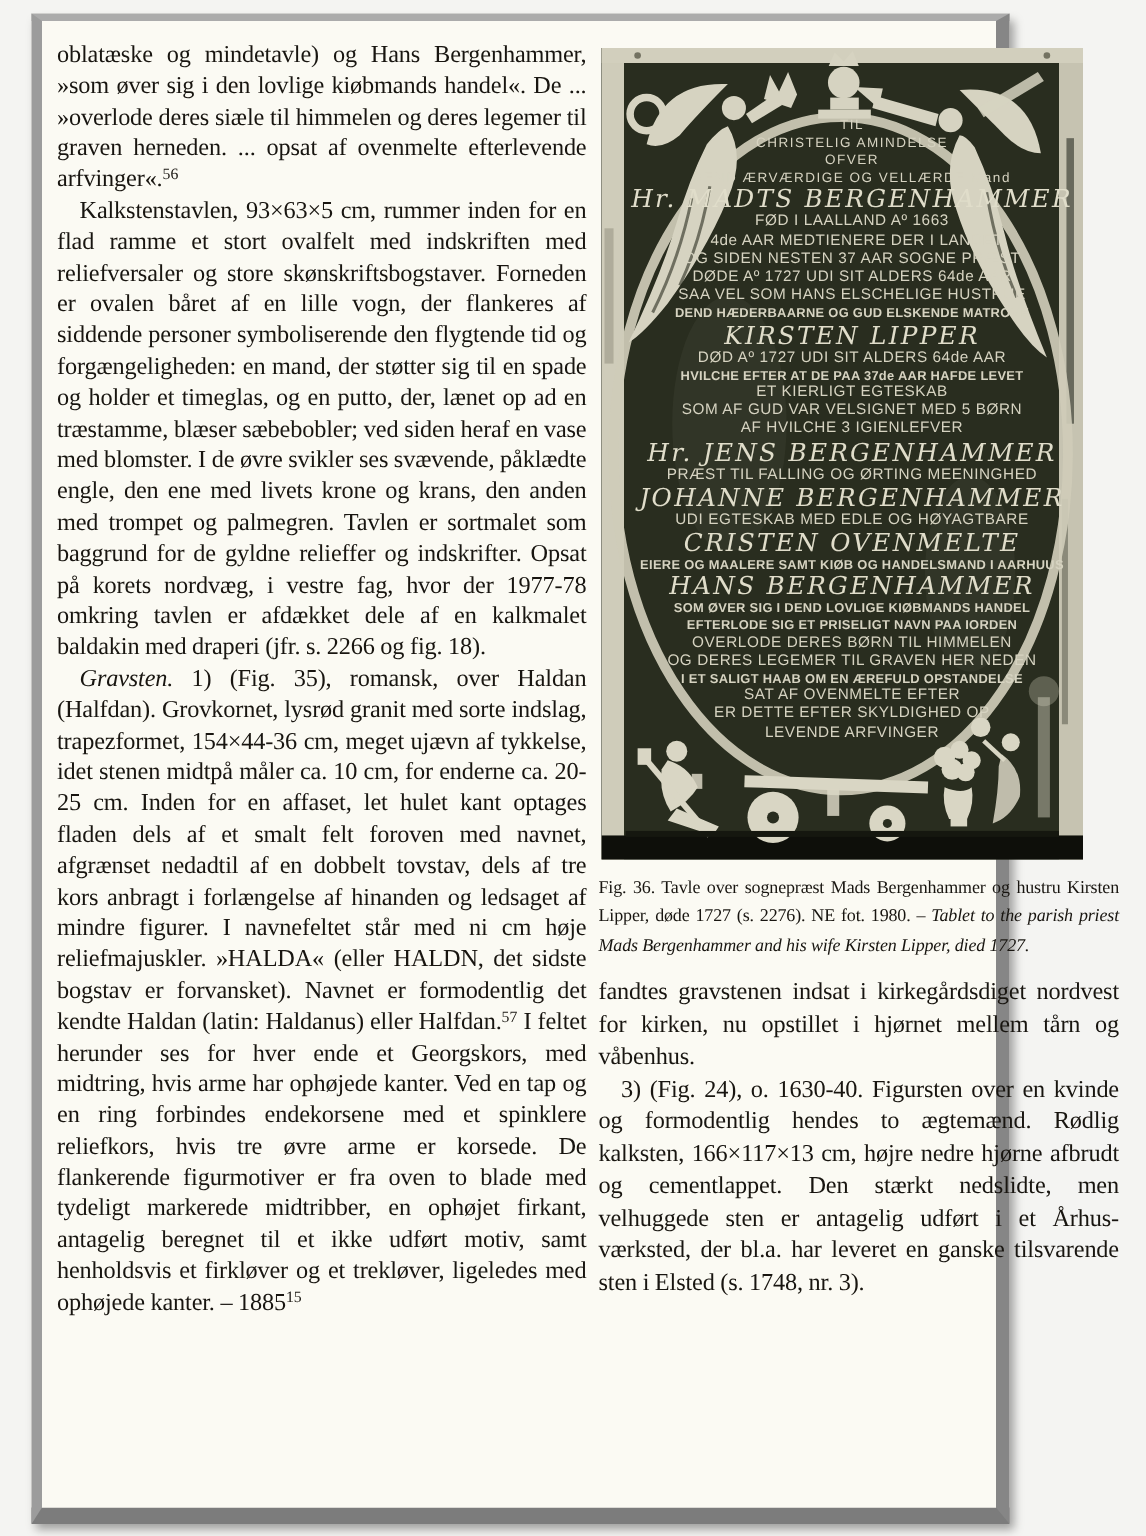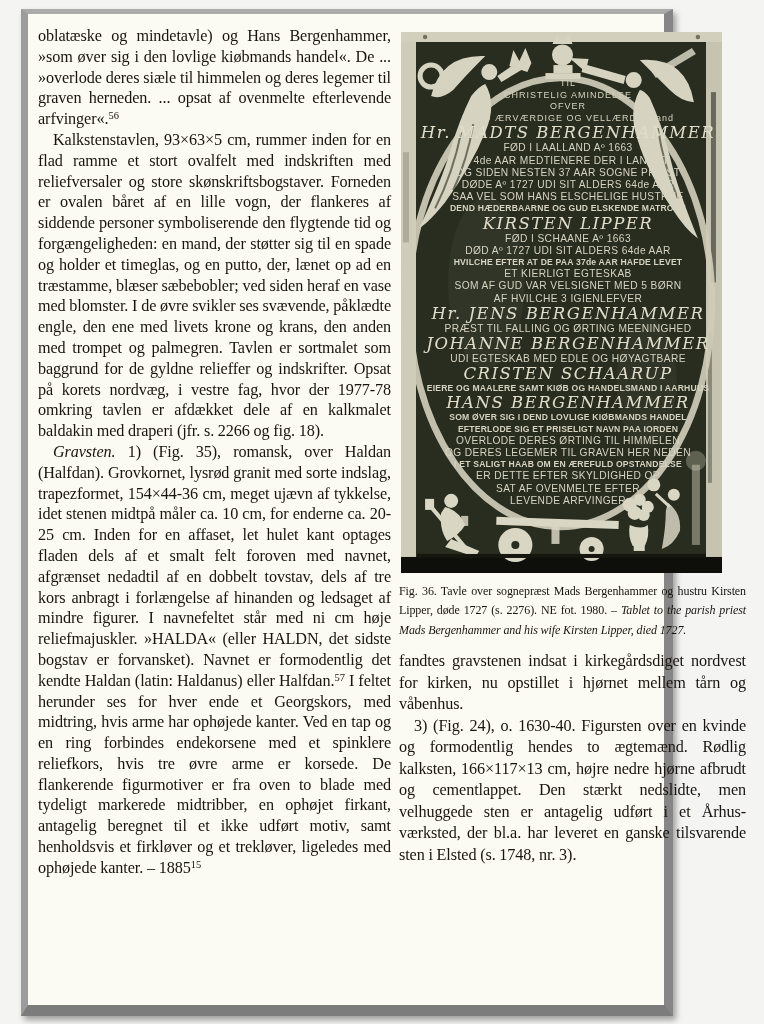--- a/index.html
+++ b/index.html
@@ -167,40 +167,39 @@
           <div class="tl c1">OFVER</div>
           <div class="tl c1">DEND ÆRVÆRDIGE OG VELLÆRDE Mand</div>
           <div class="tl script">Hr. MADTS BERGENHAMMER</div>
           <div class="tl c2">FØD I LAALLAND Aº 1663</div>
           <div class="tl c2">I 4de AAR MEDTIENERE DER I LANDET</div>
           <div class="tl c2">OG SIDEN NESTEN 37 AAR SOGNE PRÆST</div>
           <div class="tl c2">DØDE Aº 1727 UDI SIT ALDERS 64de AAR</div>
           <div class="tl c2">SAA VEL SOM HANS ELSCHELIGE HUSTRUE</div>
           <div class="tl c3">DEND HÆDERBAARNE OG GUD ELSKENDE MATRONE</div>
           <div class="tl script">KIRSTEN LIPPER</div>
-          <div class="tl c2">FØD I SCHAANE Aº 1663</div>
           <div class="tl c2">DØD Aº 1727 UDI SIT ALDERS 64de AAR</div>
           <div class="tl c3">HVILCHE EFTER AT DE PAA 37de AAR HAFDE LEVET</div>
           <div class="tl c2">ET KIERLIGT EGTESKAB</div>
           <div class="tl c2">SOM AF GUD VAR VELSIGNET MED 5 BØRN</div>
           <div class="tl c2">AF HVILCHE 3 IGIENLEFVER</div>
           <div class="tl script">Hr. JENS BERGENHAMMER</div>
           <div class="tl c2">PRÆST TIL FALLING OG ØRTING MEENINGHED</div>
           <div class="tl script">JOHANNE BERGENHAMMER</div>
           <div class="tl c2">UDI EGTESKAB MED EDLE OG HØYAGTBARE</div>
-          <div class="tl script">CRISTEN SCHAARUP</div>
+          <div class="tl script">CRISTEN OVENMELTE</div>
           <div class="tl c3">EIERE OG MAALERE SAMT KIØB OG HANDELSMAND I AARHUUS</div>
           <div class="tl script">HANS BERGENHAMMER</div>
           <div class="tl c3">SOM ØVER SIG I DEND LOVLIGE KIØBMANDS HANDEL</div>
           <div class="tl c3">EFTERLODE SIG ET PRISELIGT NAVN PAA IORDEN</div>
-          <div class="tl c2">OVERLODE DERES ØRTING TIL HIMMELEN</div>
+          <div class="tl c2">OVERLODE DERES BØRN TIL HIMMELEN</div>
           <div class="tl c2">OG DERES LEGEMER TIL GRAVEN HER NEDEN</div>
           <div class="tl c3">I ET SALIGT HAAB OM EN ÆREFULD OPSTANDELSE</div>
+          <div class="tl c2">SAT AF OVENMELTE EFTER</div>
           <div class="tl c2">ER DETTE EFTER SKYLDIGHED OP</div>
-          <div class="tl c2">SAT AF OVENMELTE EFTER</div>
           <div class="tl c2">LEVENDE ARFVINGER</div>
         </div>
       </div>
 
       <p class="caption"><span>Fig. 36. Tavle over sognepræst Mads Bergenhammer og hustru Kirsten Lipper, døde 1727 (s. 2276). NE fot. 1980. – </span><i>Tablet to the parish priest Mads Bergenhammer and his wife Kirsten Lipper, died 1727.</i></p>
 
       <div class="rc-text">
         <p class="para no-indent">fandtes gravstenen indsat i kirkegårdsdiget nordvest for kirken, nu opstillet i hjørnet mellem tårn og våbenhus.</p>
         <p class="para">3) (Fig. 24), o. 1630-40. Figursten over en kvinde og formodentlig hendes to ægtemænd. Rødlig kalksten, 166×117×13 cm, højre nedre hjørne afbrudt og cementlappet. Den stærkt nedslidte, men velhuggede sten er antagelig udført i et Århus-værksted, der bl.a. har leveret en ganske tilsvarende sten i Elsted (s. 1748, nr. 3).</p>
       </div>

